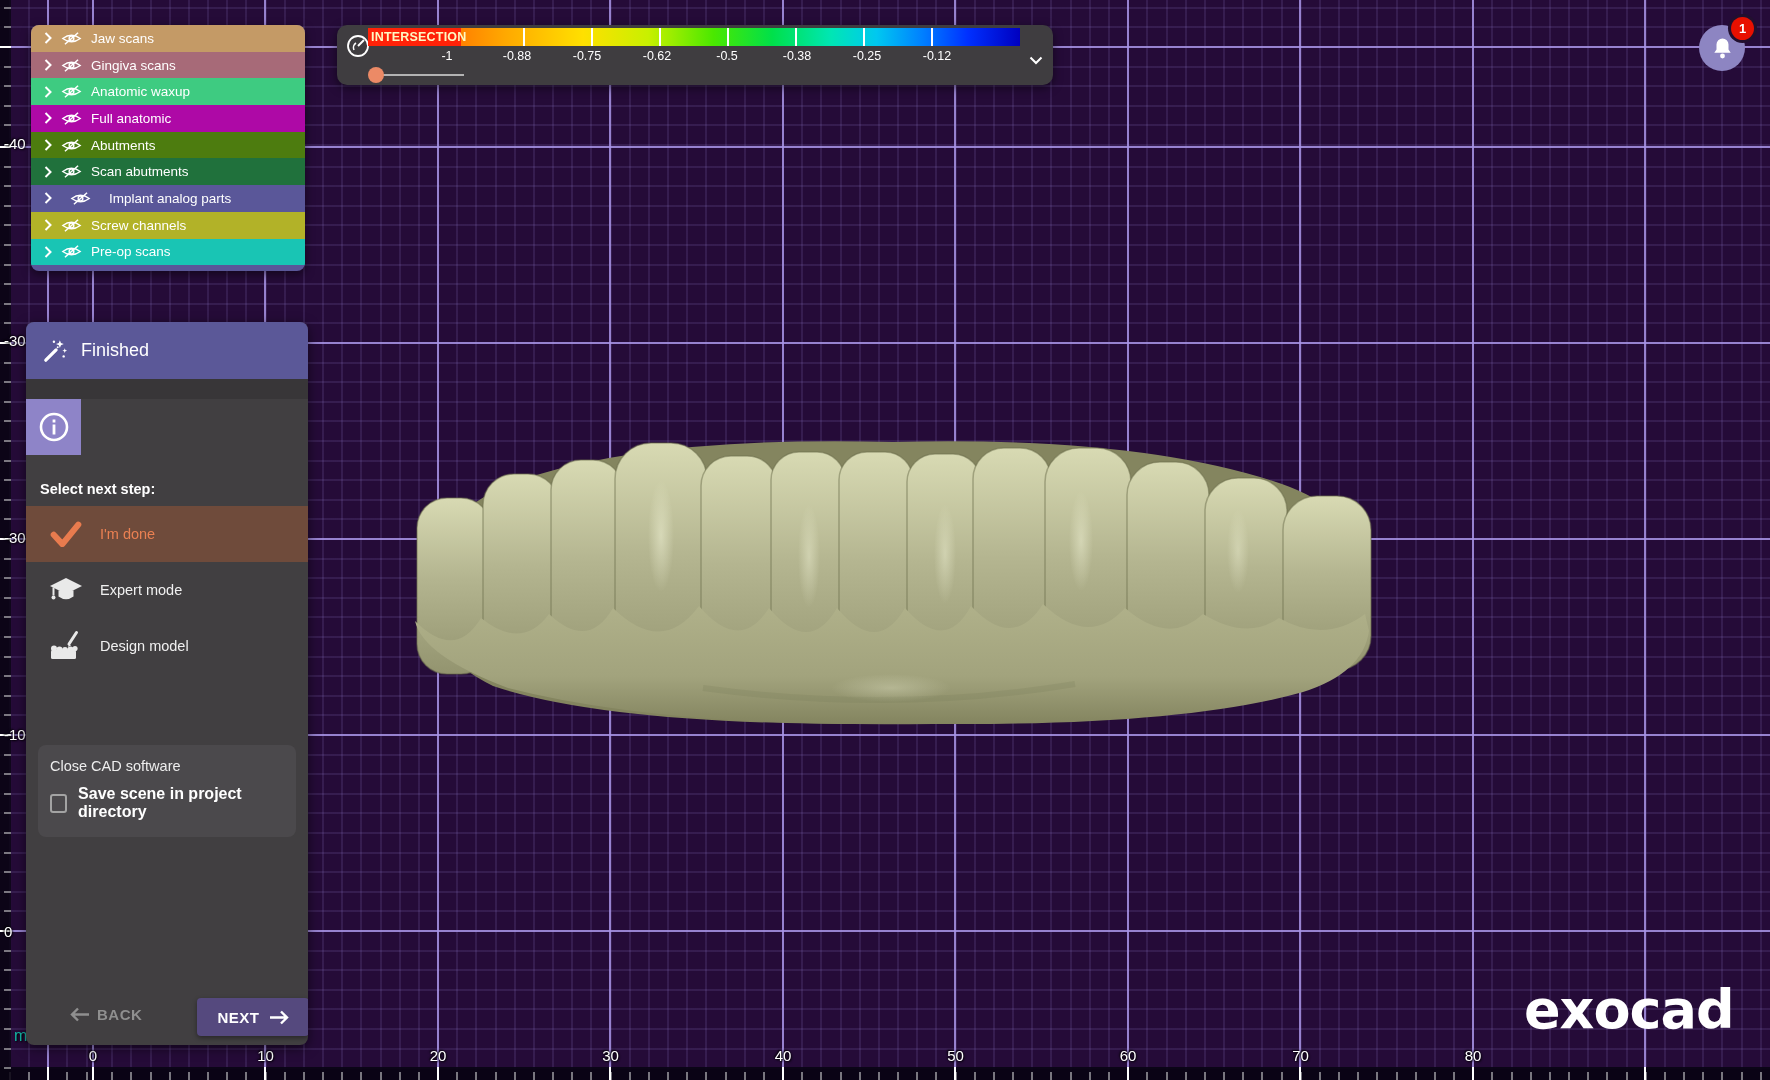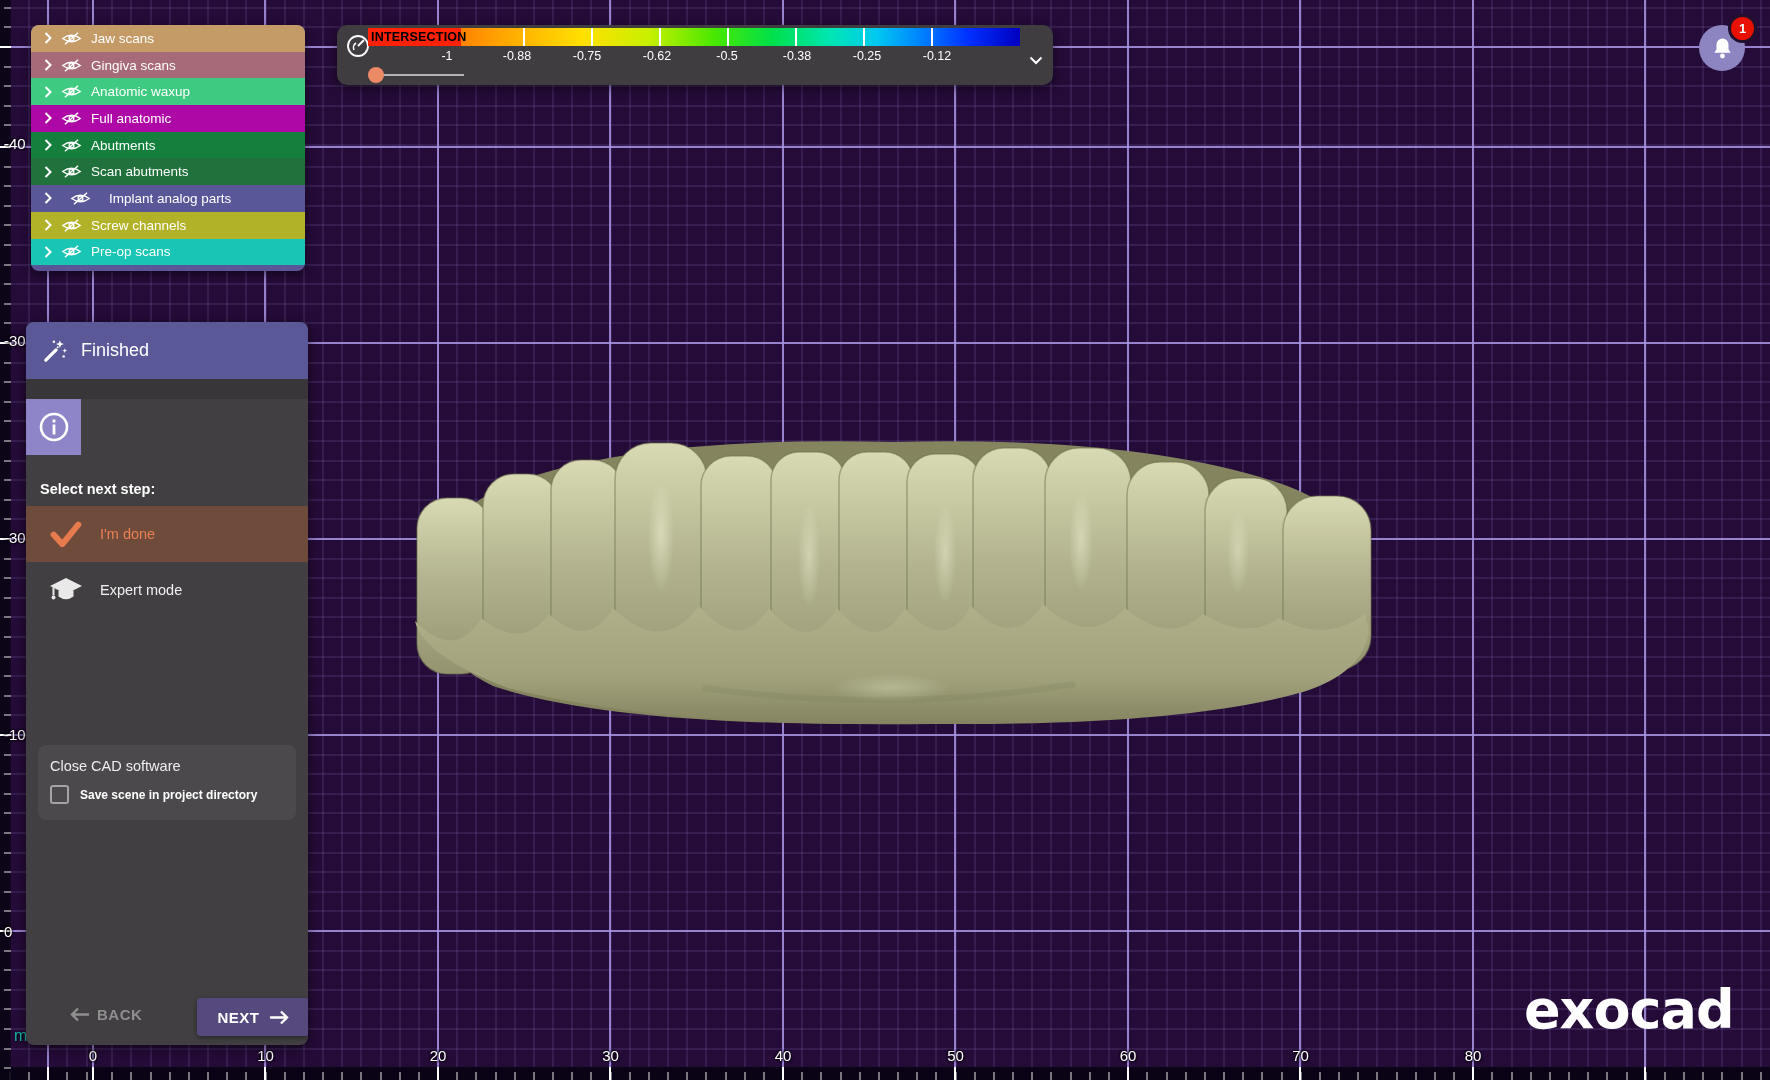--- a/index.html
+++ b/index.html
@@ -72,21 +72,21 @@
   
   .int-panel { position:absolute; left:337px; top:25px; width:716px; height:60px; z-index:9;
     background:#3f3d40; border-radius:10px; box-shadow:0 3px 10px rgba(0,0,0,0.5); }
   .gauge { position:absolute; left:9px; top:9px; }
   .grad-wrap { position:absolute; left:31px; top:3px; width:652px; height:18px; }
   .grad { position:absolute; inset:0;
     background:linear-gradient(90deg,#ff0e00 0%,#ff6a00 10%,#ffa800 21%,#ffe000 33%,
       #c8f000 43%,#4ae800 53%,#00e04a 62%,#00e6b4 71%,#00c8f0 78%,#0080ff 85%,
       #0030ff 92%,#0000c0 100%); }
   .grad-title { position:absolute; left:0; top:0; bottom:0; width:93px; background:#ff2208;
-    color:#000000; font-size:12.5px; font-weight:bold; display:flex; align-items:center;
+    color:#fef9c3; font-size:12.5px; font-weight:bold; display:flex; align-items:center;
     padding-left:3px; letter-spacing:0.2px; }
   .sep { position:absolute; top:0; bottom:0; width:2px; background:#fff; }
   .int-tick { position:absolute; top:24px; transform:translateX(-50%); color:#fff;
     font-size:12.5px; }
   .slider { position:absolute; left:33px; top:41px; width:94px; height:18px; }
   .slider .track { position:absolute; left:0; right:0; top:8px; height:2px; background:#b3b3b3; }
   .slider .handle { position:absolute; left:-2px; top:1px; width:16px; height:16px;
     border-radius:50%; background:#ec8a66; }
   .collapse { position:absolute; right:10px; top:31px; }
 
@@ -108,21 +108,21 @@
     color:#f0f0f0; font-size:14.5px; cursor:pointer; }
   .wz-option .oicon { width:36px; height:36px; display:flex; align-items:center;
     justify-content:center; }
   .wz-option.selected { background:#6f4b3b; color:#ea8052; }
   .wz-close { position:absolute; left:12px; top:423px; width:258px; background:#4b494c;
     border-radius:8px; padding:13px 12px 16px 12px; }
   .wz-close .ct { color:#ededed; font-size:14.5px; }
   .chk-row { margin-top:11px; display:flex; align-items:center; gap:11px; }
   .chk { width:19px; height:19px; border:2px solid #a3a3a3; border-radius:3px;
     background:transparent; }
-  .chk-label { color:#fff; font-size:12px; font-weight:bold; }
+  .chk-label { color:#fff; font-size:16px; font-weight:bold; }
   .back-btn { position:absolute; left:44px; top:684px; display:flex; align-items:center;
     gap:7px; color:#8f8f8f; font-size:15px; font-weight:bold; letter-spacing:0.5px;
     cursor:pointer; }
   .next-btn { position:absolute; left:171px; top:676px; width:112px; height:38px;
     background:#55497e; border-radius:4px; display:flex; align-items:center;
     justify-content:center; gap:9px; color:#fff; font-size:15px; font-weight:bold;
     letter-spacing:0.5px; cursor:pointer; box-shadow:0 2px 5px rgba(0,0,0,0.4); }
 
   .model-svg { position:absolute; left:413px; top:436px; z-index:2; }
   svg { display:block; }
@@ -239,21 +239,21 @@
     </div>
     <div class="sh-row" style="background: rgb(174, 9, 166);">
       <svg width="8" height="12" viewBox="0 0 8 12">
           <path d="M1.5 1 L6.5 6 L1.5 11" stroke="#fff" stroke-width="2" fill="none"></path>
         </svg>
       <svg width="21" height="15" viewBox="0 0 24 16">
           <use href="#eyeslash"></use>
         </svg>
       <span>Full anatomic</span>
     </div>
-    <div class="sh-row" style="background: #15803d;">
+    <div class="sh-row" style="background: #4d7c0f;">
       <svg width="8" height="12" viewBox="0 0 8 12">
           <path d="M1.5 1 L6.5 6 L1.5 11" stroke="#fff" stroke-width="2" fill="none"></path>
         </svg>
       <svg width="21" height="15" viewBox="0 0 24 16">
           <use href="#eyeslash"></use>
         </svg>
       <span>Abutments</span>
     </div>
     <div class="sh-row" style="background: rgb(32, 113, 60);">
       <svg width="8" height="12" viewBox="0 0 8 12">
@@ -368,20 +368,35 @@
         <span class="oicon">
           <svg width="34" height="30" viewBox="0 0 34 30">
             <polygon points="17,3 33,11 17,19 1,11" fill="#e9e9e9"></polygon>
             <path d="M9.5 15.5 v6 q7.5 5.5 15 0 v-6" fill="#e9e9e9"></path>
             <path d="M4.5 12.5 v8" stroke="#e9e9e9" stroke-width="2"></path>
             <circle cx="4.5" cy="22.5" r="2" fill="#e9e9e9"></circle>
           </svg>
         </span>
         <span>Expert mode</span>
       </div>
+      <div class="wz-option">
+        <span class="oicon">
+          <svg width="34" height="32" viewBox="0 0 34 32">
+            <rect x="2" y="20" width="25" height="9" rx="1.5" fill="#e9e9e9"></rect>
+            <circle cx="5" cy="18.5" r="3" fill="#e9e9e9"></circle>
+            <circle cx="10.5" cy="19.5" r="3" fill="#e9e9e9"></circle>
+            <circle cx="16" cy="20" r="3" fill="#e9e9e9"></circle>
+            <circle cx="21.5" cy="19.5" r="3" fill="#e9e9e9"></circle>
+            <circle cx="26" cy="18.5" r="2.6" fill="#e9e9e9"></circle>
+            <path d="M20 14 L27.5 2.5" stroke="#e9e9e9" stroke-width="3" stroke-linecap="round"></path>
+            <path d="M19 17 l1-3 2 1.4 Z" fill="#e9e9e9"></path>
+          </svg>
+        </span>
+        <span>Design model</span>
+      </div>
     </div>
 
     <div class="wz-close">
       <div class="ct">Close CAD software</div>
       <div class="chk-row">
         <div class="chk"></div>
         <div class="chk-label">Save scene in project directory</div>
       </div>
     </div>
 

